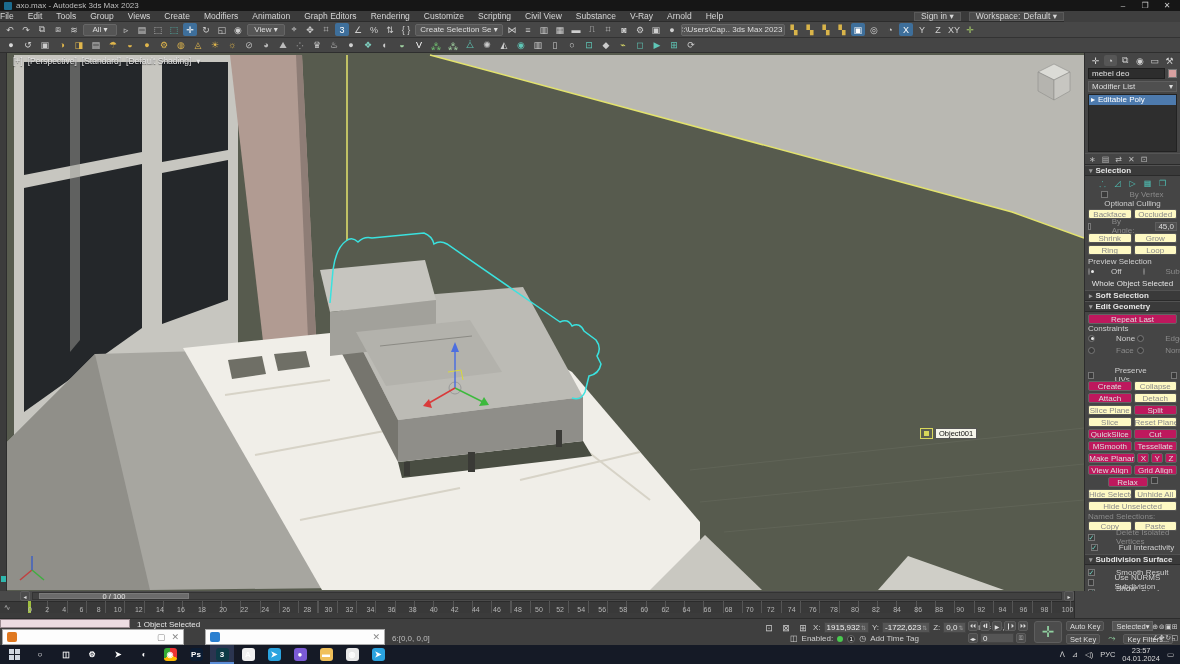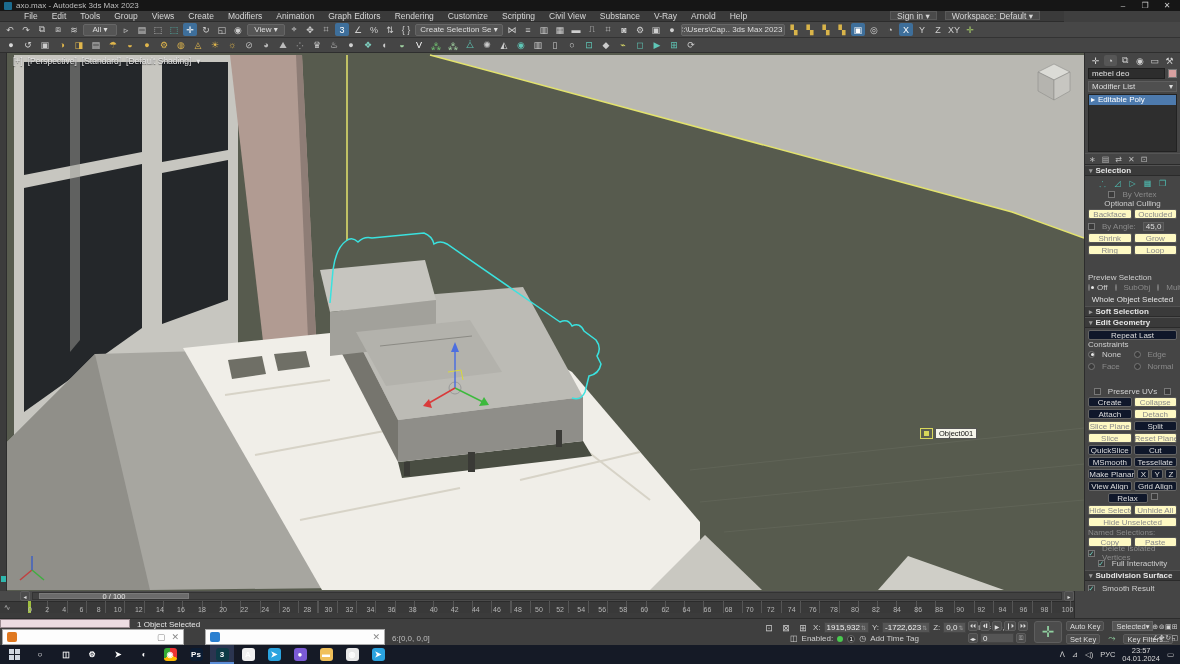--- a/index.html
+++ b/index.html
@@ -5,21 +5,21 @@
   *{box-sizing:border-box;margin:0;padding:0}
   html,body{width:1180px;height:664px;overflow:hidden}
   body{position:relative;background:#3f3f3f;font-family:"Liberation Sans",sans-serif;font-size:9px;color:#c8c8c8}
   .abs{position:absolute}
 
   
   #titlebar{left:0;top:0;width:1180px;height:11px;background:#161616;color:#bdbdbd;display:flex;align-items:center;font-size:8px;gap:4px;padding:0 4px}
   #titlebar .app-ico{width:8px;height:8px;background:#1b6b8f;display:inline-block;border-radius:1px}
   #titlebar .spacer{flex:1}
   #titlebar .wbtn{width:18px;text-align:center;color:#cfcfcf;font-size:8px}
-  #menubar{left:0;top:11px;width:1064px;height:11px;background:#3a3a3a;display:flex;align-items:flex-start;gap:14px;padding:0 24px;font-size:8.5px;color:#d6d6d6;border-bottom:1px solid #2c2c2c}
+  #menubar{left:0;top:11px;width:1064px;height:11px;background:#3a3a3a;display:flex;align-items:center;gap:14px;padding:0 0;font-size:8.5px;color:#d6d6d6;border-bottom:1px solid #2c2c2c}
   #menubar .menu-item{white-space:nowrap}
   #menubar .right{margin-left:auto;display:flex;gap:8px;align-items:center}
   .pill{background:#4a4a4a;border:1px solid #5a5a5a;padding:0 6px;height:9px;display:flex;align-items:center;gap:3px}
 
   
   #toolbar1{left:0;top:22px;width:1180px;height:16px;background:#474747;display:flex;align-items:center;gap:2px;padding:0 3px;border-bottom:1px solid #333}
   #toolbar2{left:0;top:38px;width:1180px;height:15px;background:#454545;display:flex;align-items:center;gap:3px;padding:0 4px;border-bottom:1px solid #2e2e2e}
   .ti{width:14px;height:13px;display:flex;align-items:center;justify-content:center;color:#cfcfcf;font-size:9px;border-radius:2px;flex:0 0 auto}
   .ti.active{background:#3e6f9b;color:#fff}
   .ti.dd{width:auto;background:#555;border:1px solid #666;padding:0 4px;font-size:8px;height:12px;color:#ddd;white-space:nowrap;overflow:hidden}
@@ -43,24 +43,24 @@
   #obj-name{flex:1;background:#2d2d2d;border:1px solid #1f1f1f;color:#e0e0e0;height:11px;line-height:10px;padding:0 3px;font-size:8px}
   #obj-color{width:9px;height:9px;background:#d8a0a0;border:1px solid #777}
   #mod-list{flex:1;background:#4f4f4f;border:1px solid #5e5e5e;height:11px;line-height:10px;padding:0 3px;display:flex;justify-content:space-between;color:#ddd}
   #stack{margin:1px 3px;height:58px;background:#2e2e2e;border:1px solid #222}
   #stack .mod{display:flex;gap:3px;background:#4d7aad;color:#fff;height:10px;line-height:10px;padding:0 2px}
   #stack-tools{display:flex;gap:6px;padding:1px 4px;border-top:1px solid #555;border-bottom:1px solid #2a2a2a;height:12px;align-items:center;color:#bbb}
   .r-h{background:#3a3a3a;border-top:1px solid #525252;border-bottom:1px solid #2a2a2a;font-weight:bold;color:#e4e4e4;padding:1px 4px;display:flex;gap:3px;height:11px;align-items:center}
   .r-h .tri{color:#9a9a9a;font-size:7px}
   .r-b{padding:2px 3px}
   .g2{display:grid;grid-template-columns:1fr 1fr;gap:2px}
-  .b{background:#0f172a;border:1px solid #646464;border-radius:2px;text-align:center;height:10px;line-height:9px;color:#ddd;overflow:hidden;white-space:nowrap}
+  .b{background:#be185d;border:1px solid #646464;border-radius:2px;text-align:center;height:10px;line-height:9px;color:#ddd;overflow:hidden;white-space:nowrap}
   .b.d{color:#8a8a8a;background:#fef9c3;border-color:#555}
   .b.wide{grid-column:1/3}
-  .chkrow{display:flex;align-items:center;gap:7px;height:10px}
+  .chkrow{display:flex;align-items:center;gap:21px;height:10px}
   .chk{width:7px;height:7px;border:1px solid #777;background:#3a3a3a;display:inline-flex;align-items:center;justify-content:center;color:#6fd0c0;font-size:7px;line-height:7px}
   .rad{width:7px;height:7px;border:1px solid #777;border-radius:50%;background:#3a3a3a;display:inline-block;position:relative}
   .rad.on::after{content:"";position:absolute;left:1.5px;top:1.5px;width:3px;height:3px;border-radius:50%;background:#e8e8e8}
   .dim{color:#8a8a8a}
   .cent{text-align:center}
   .sw{width:10px;height:8px;border:1px solid #222;display:inline-block}
   .sub-ico{width:13px;height:11px;display:flex;align-items:center;justify-content:center;color:#4fc3b8;font-size:8px}
   .spin{background:#4f4f4f;border:1px solid #5e5e5e;padding:0 2px;height:9px;line-height:8px;color:#ddd}
 
   
@@ -415,21 +415,21 @@
         <span class="chk"></span>
         <span>By Angle:</span>
         <span class="spin">45,0</span>
       </div>
     <div class="g2" style="margin-top:2px">
       <span class="b d">Shrink</span>
       <span class="b d">Grow</span>
       <span class="b d">Ring</span>
       <span class="b d">Loop</span>
     </div>
-    <div style="margin-top:18px">Preview Selection</div>
+    <div style="margin-top:2px">Preview Selection</div>
     <div class="chkrow">
       <span class="rad on"></span>
         <span>Off</span>
       <span class="rad"></span>
         <span class="dim">SubObj</span>
       <span class="rad"></span>
         <span class="dim">Multi</span>
     </div>
     <div class="cent" style="margin-top:3px;color:#e2e2e2">Whole Object Selected</div>
   </div>

